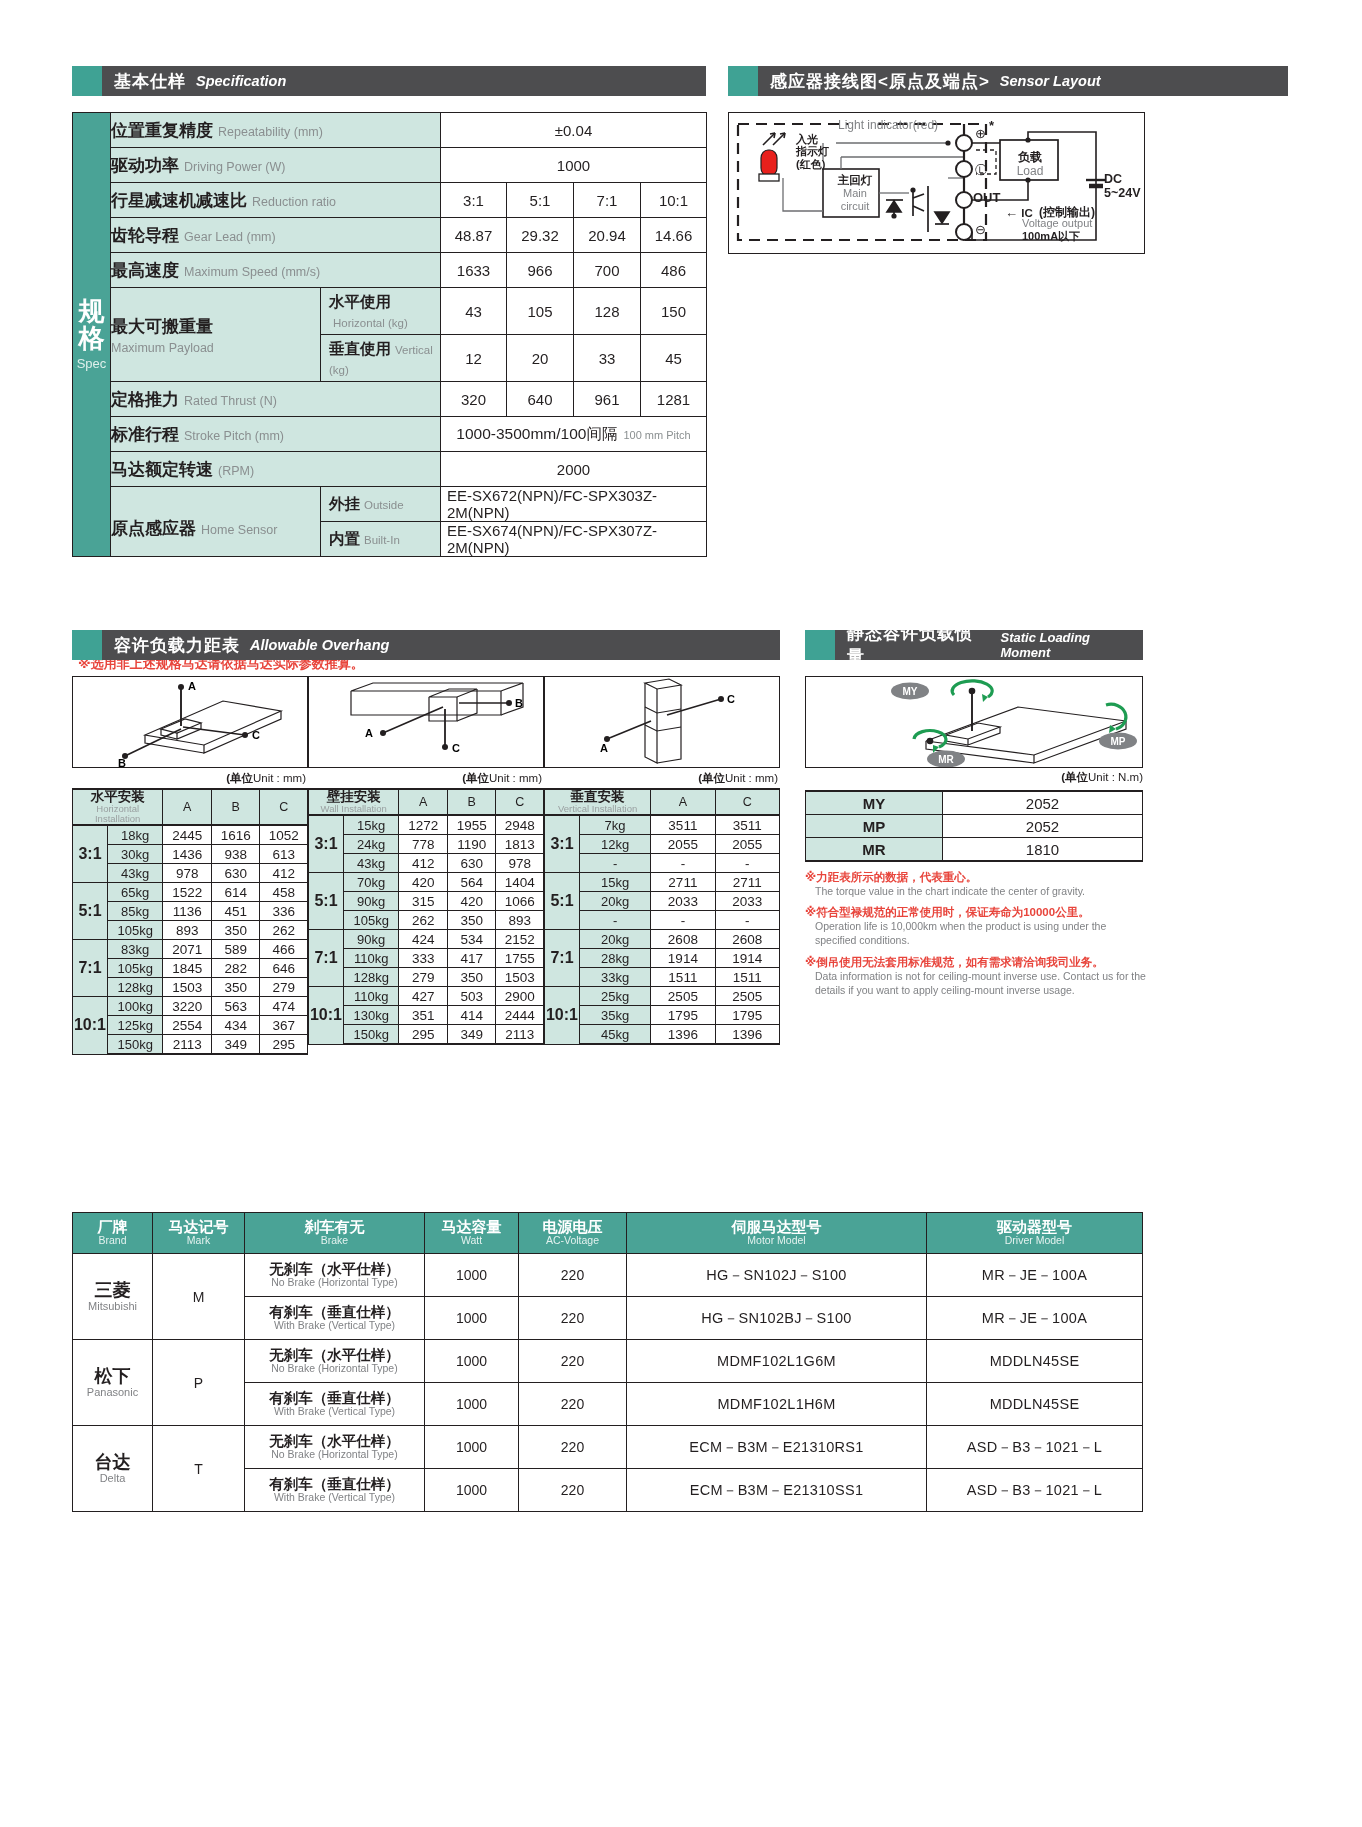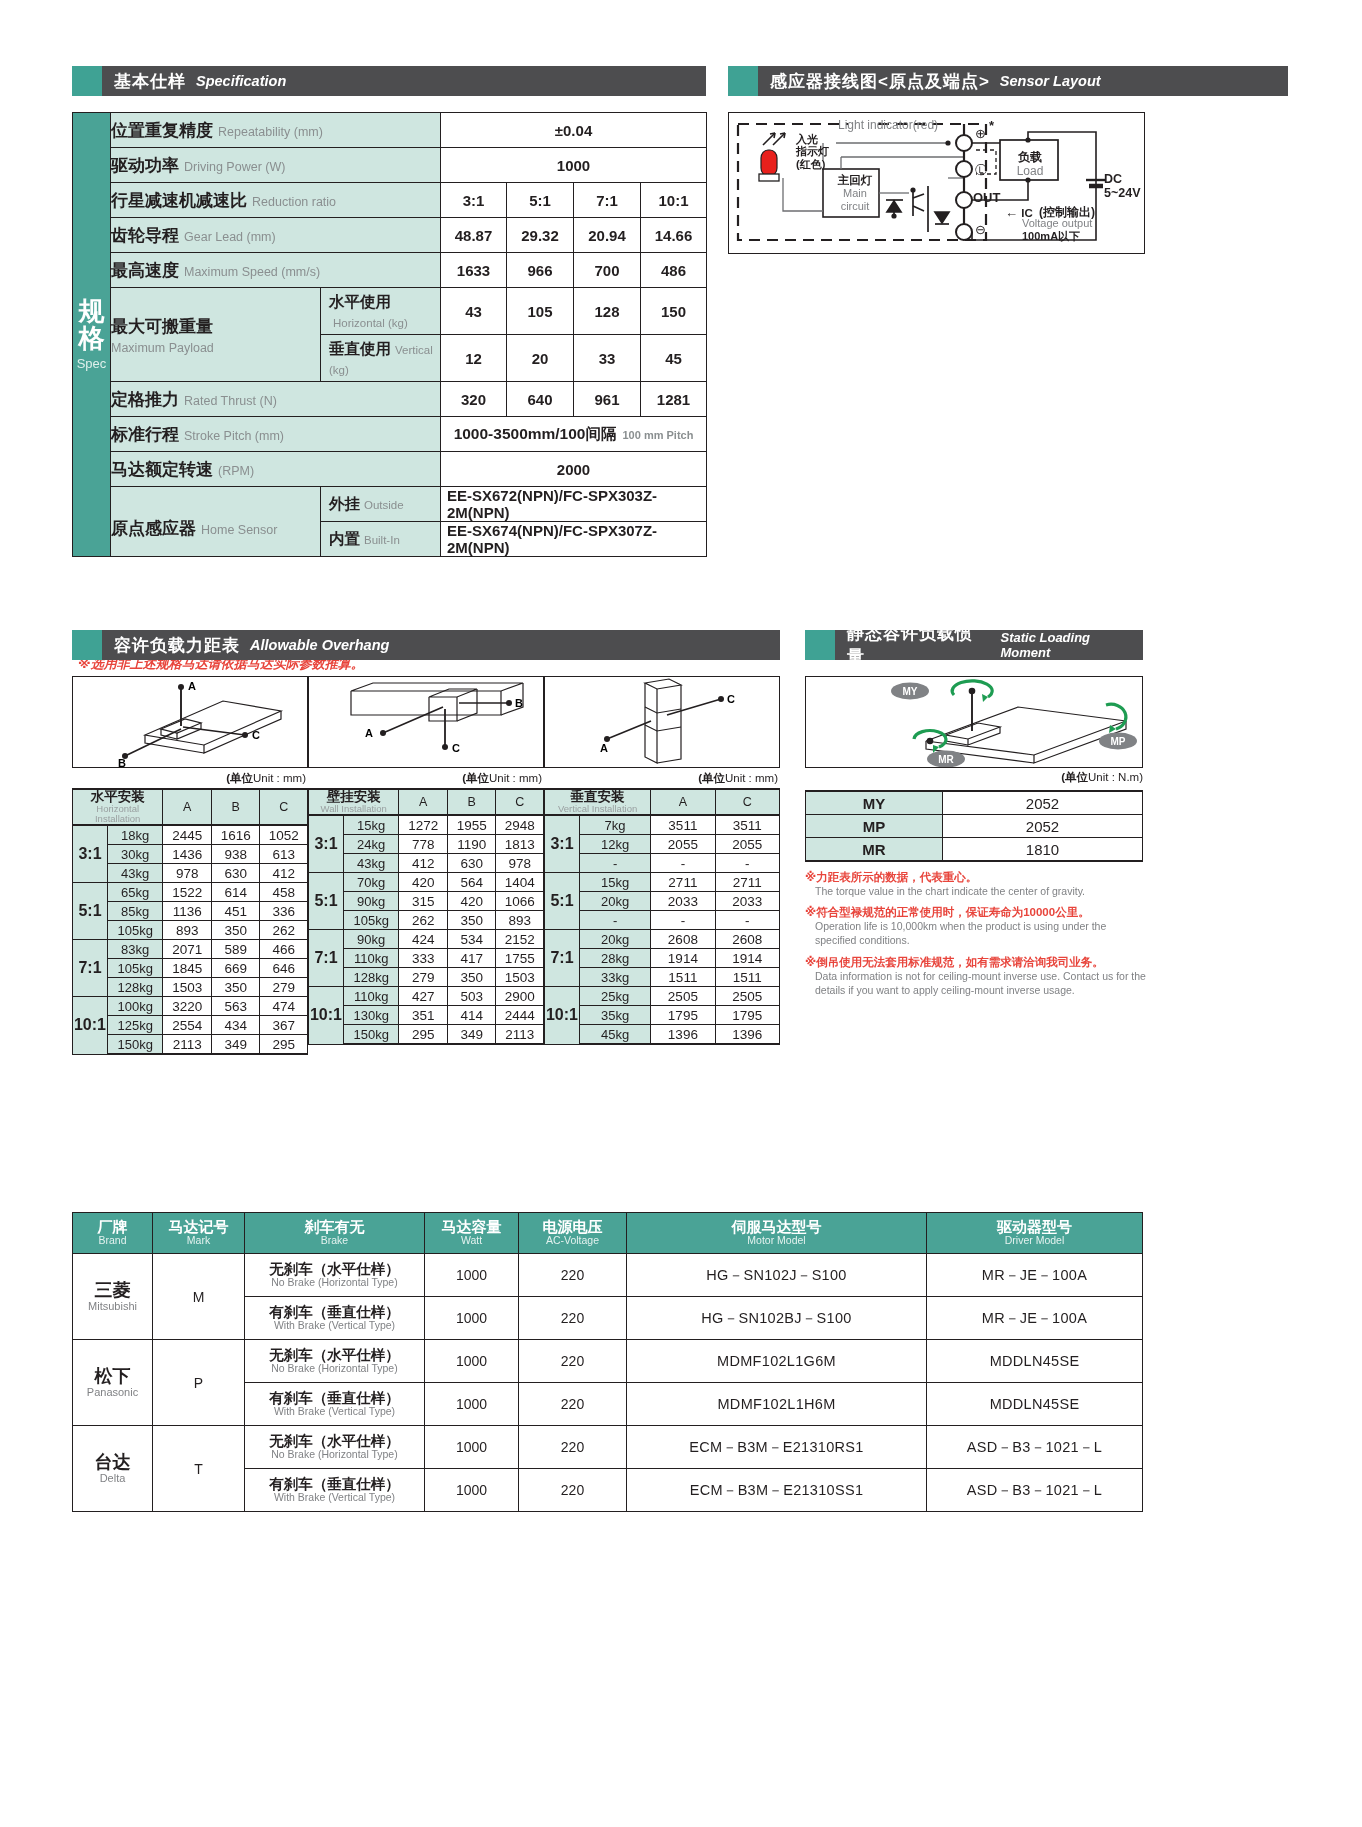--- a/index.html
+++ b/index.html
@@ -30,28 +30,28 @@
     border:1px solid #231f20 !important;
   }
   .spec-side .v-cn{font-size:26px;font-weight:bold;line-height:1.05;letter-spacing:0;}
   .spec-side .v-en{font-size:13px;color:#dff0ec;margin-top:4px;}
   .lbl{background:#cfe6e0;padding:4px 0 4px 0;}
   .lbl .cn{font-size:17px;font-weight:bold;color:#231f20;}
   .lbl .en{font-size:12.5px;color:#8a8f90;margin-left:5px;font-weight:normal;}
   .sub-lbl{background:#cfe6e0;padding:4px 0 4px 8px;}
   .sub-lbl .cn{font-size:15.5px;font-weight:bold;}
   .sub-lbl .en{font-size:11.5px;color:#8a8f90;margin-left:4px;}
-  .val{text-align:center;font-size:16px;background:#fff;height:30px;font-weight:bold;}
+  .val{text-align:center;font-size:16px;background:#fff;height:30px;}
   .val.left{text-align:left;padding-left:6px;font-size:14.5px;}
   .val .note{font-size:11px;color:#8a8f90;margin-left:6px;}
   .spec-row{height:35px;}
 
   
   #spec-note{position:absolute;left:78px;top:655px;width:420px;}
-  #spec-note .red{color:#e8453c;font-size:13px;font-weight:bold;font-style:italic;}
+  #spec-note .red{color:#e8453c;font-size:13px;font-weight:bold;}
   #spec-note .grey{color:#808285;font-size:10.5px;line-height:1.35;margin-top:2px;}
 
   
   #sensor-head{position:absolute;left:728px;top:66px;width:560px;}
   #sensor-box{position:absolute;left:728px;top:112px;width:415px;height:140px;border:1.3px solid #231f20;background:#fff;}
   #sensor-svg{position:absolute;left:728px;top:112px;}
 
   
   #oh-head{position:absolute;left:72px;top:630px;width:708px;}
   #slm-head{position:absolute;left:805px;top:630px;width:338px;}
@@ -452,21 +452,21 @@
       <tr>
             <td class="ratio" rowspan="3">7:1</td>
             <td class="kg">83kg</td>
             <td class="num">2071</td>
             <td class="num">589</td>
             <td class="num">466</td>
           </tr>
       <tr>
             <td class="kg">105kg</td>
             <td class="num">1845</td>
-            <td class="num">669</td>
+            <td class="num">282</td>
             <td class="num">646</td>
           </tr>
       <tr class="grpend">
             <td class="kg">128kg</td>
             <td class="num">1503</td>
             <td class="num">350</td>
             <td class="num">279</td>
           </tr>
       <tr>
             <td class="ratio" rowspan="3">10:1</td>

